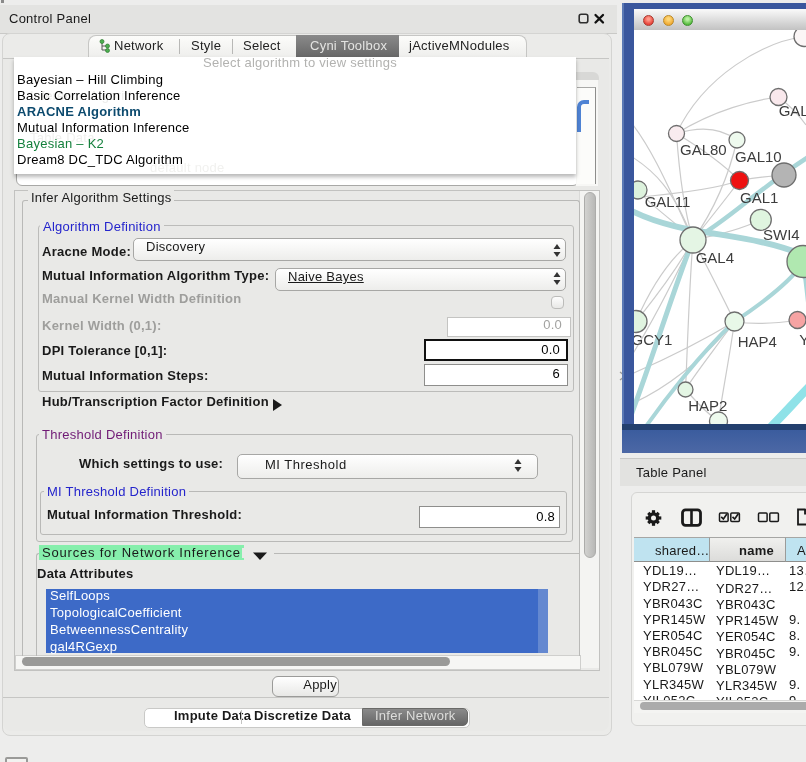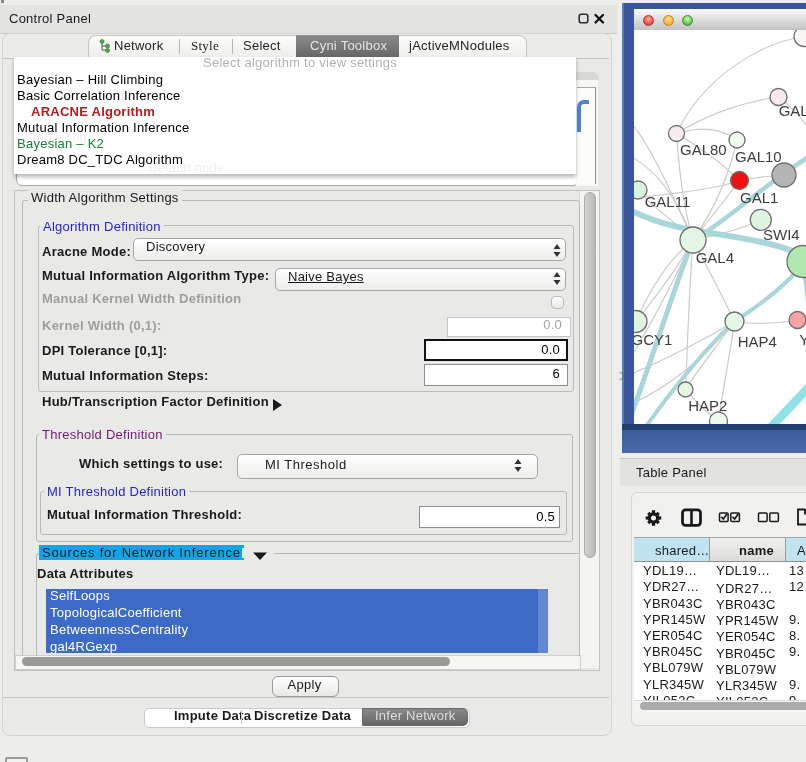--- a/index.html
+++ b/index.html
@@ -30,21 +30,21 @@
 <div class="abs" style="left:296px;top:35px;width:103px;height:23px;background:linear-gradient(#8a8a8a,#666);"></div>
 
 <svg class="abs" style="left:99px;top:39px;" width="12" height="14" viewBox="0 0 12 14">
   <path d="M3 3 L3 11 L8 11 M3 7 L8 7" stroke="#555" stroke-width="1" fill="none"></path>
   <circle cx="3" cy="2.5" r="2" fill="#4caf50" stroke="#2c7a2e" stroke-width="0.7"></circle>
   <circle cx="8.5" cy="7" r="2" fill="#4caf50" stroke="#2c7a2e" stroke-width="0.7"></circle>
   <circle cx="8.5" cy="11.5" r="2" fill="#4caf50" stroke="#2c7a2e" stroke-width="0.7"></circle>
 </svg>
 <div class="t" style="left:114px;top:38px;color:#222;">Network</div>
 <div class="abs" style="left:179px;top:39px;width:1px;height:15px;background:#b8b8b6;"></div>
-<div class="t" style="left:191px;top:38px;color:#222;font-family:Liberation Serif, serif;">Style</div>
+<div class="t" style="left:191px;top:38px;color:#222;">Style</div>
 <div class="abs" style="left:232px;top:39px;width:1px;height:15px;background:#b8b8b6;"></div>
 <div class="t" style="left:243px;top:38px;color:#222;">Select</div>
 <div class="t" style="left:310px;top:38px;color:#e4e4e2;">Cyni Toolbox</div>
 <div class="t" style="left:409px;top:38px;color:#222;">jActiveMNodules</div>
 
 <div class="abs" style="left:3px;top:58px;width:606px;height:1px;background:#c6c6c4;"></div>
 
 <div class="abs" style="left:3px;top:59px;width:606px;height:672px;background:#e9e9e7;border-radius:0 0 8px 8px;"></div>
 
 <div class="abs" style="left:16px;top:150px;width:561px;height:34px;background:#fff;border:1px solid #a8a8a6;border-radius:6px;"></div>
@@ -54,35 +54,35 @@
 <div class="abs" style="left:577px;top:87px;width:18px;height:96px;background:#fcfcfa;border-top:1px solid #a9a9a7;border-right:1px solid #8e8e8c;"></div>
 <div class="abs" style="left:577px;top:100px;width:12px;height:32px;border-left:4.5px solid #4f83d4;border-top:4.5px solid #4f83d4;border-top-left-radius:7px;box-sizing:border-box;"></div>
 
 <div class="abs" style="left:14px;top:57px;width:562px;height:117px;background:#fff;box-shadow:0 3px 4px rgba(0,0,0,0.28);"></div>
 <div class="t" style="left:203px;top:55px;color:#b2b2b0;">Select algorithm to view settings</div>
 <div class="t" style="left:30px;top:88px;color:#ececea;">Inference Algorithm</div>
 <div class="t" style="left:30px;top:130px;color:#f0f0ee;">Table Data</div>
 <div class="t" style="left:150px;top:160px;color:#f1f1ef;">default node</div>
 <div class="t pi" style="left:17px;top:72px;color:#000;">Bayesian – Hill Climbing</div>
 <div class="t pi" style="left:17px;top:88px;color:#000;">Basic Correlation Inference</div>
-<div class="t b pi" style="left:31px;top:104px;color:#b91c1c;">ARACNE Algorithm</div>
+<div class="t b pi" style="left:17px;top:104px;color:#0c4a6e;">ARACNE Algorithm</div>
 <div class="t pi" style="left:17px;top:120px;color:#000;">Mutual Information Inference</div>
 <div class="t pi" style="left:17px;top:136px;color:#15803d;">Bayesian – K2</div>
 <div class="t pi" style="left:17px;top:152px;color:#000;">Dream8 DC_TDC Algorithm</div>
 
 <div class="abs" style="left:14px;top:190px;width:584px;height:479px;border:1px solid #c2c2c0;background:#e9e9e7;"></div>
 
 <div class="abs" style="left:579px;top:191px;width:19px;height:477px;background:#f4f4f2;border-left:1px solid #dadad8;"></div>
 <div class="abs" style="left:584px;top:192px;width:10px;height:364px;background:linear-gradient(90deg,#d2d2d0,#b8b8b6);border:1px solid #acacaa;border-radius:6px;"></div>
 
 <div class="abs" style="left:15px;top:655px;width:564px;height:13px;background:#f6f6f4;border:1px solid #cfcfcd;"></div>
 <div class="abs" style="left:22px;top:657px;width:428px;height:9px;background:#9a9a98;border-radius:5px;"></div>
 
 <div class="abs" style="left:22px;top:200px;width:556px;height:455px;border:1px solid #b9b9b7;border-bottom:none;border-radius:3px 3px 0 0;"></div>
-<div class="t" style="left:28px;top:190px;background:#e9e9e7;padding:0 3px;">Width Algorithm Settings</div>
+<div class="t" style="left:28px;top:190px;background:#e9e9e7;padding:0 3px;">Infer Algorithm Settings</div>
 
 <div class="abs" style="left:38px;top:225px;width:534px;height:165px;border:1px solid #bcbcba;border-radius:3px;"></div>
 <div class="t" style="left:40px;top:219px;background:#e9e9e7;padding:0 3px;color:#2424cc;">Algorithm Definition</div>
 
 <div class="t b" style="left:42px;top:244px;">Aracne Mode:</div>
 <div class="abs combo" style="left:133px;top:238px;width:431px;height:21px;background:linear-gradient(#ffffff,#ededeb);border:1px solid #a7a7a5;border-radius:5px;"></div>
 <div class="t" style="left:146px;top:239px;">Discovery</div>
 <svg class="abs" style="left:550px;top:243px;" width="14" height="15" viewBox="0 0 14 15">
   <path d="M7 1 L10.5 6 L3.5 6 Z" fill="#333"></path>
     <path d="M7 14 L10.5 9 L3.5 9 Z" fill="#333"></path>
@@ -125,39 +125,39 @@
 <svg class="abs" style="left:511px;top:458px;" width="14" height="15" viewBox="0 0 14 15">
   <path d="M7 1 L10.5 6 L3.5 6 Z" fill="#333"></path>
     <path d="M7 14 L10.5 9 L3.5 9 Z" fill="#333"></path>
 </svg>
 
 <div class="abs" style="left:40px;top:491px;width:525px;height:42px;border:1px solid #b9b9b7;border-radius:3px;"></div>
 <div class="t" style="left:44px;top:484px;background:#e9e9e7;padding:0 3px;color:#2424cc;">MI Threshold Definition</div>
 
 <div class="t b" style="left:47px;top:507px;">Mutual Information Threshold:</div>
 <div class="abs" style="left:419px;top:506px;width:141px;height:22px;background:#fff;border:1px solid #8e8e8c;box-sizing:border-box;"></div>
-<div class="t" style="left:419px;top:509px;width:136px;text-align:right;color:#000;">0.5</div>
+<div class="t" style="left:419px;top:509px;width:136px;text-align:right;color:#000;">0.8</div>
 
 <div class="abs" style="left:36px;top:553px;width:542px;height:102px;border:1px solid #b9b9b7;border-bottom:none;border-right:none;border-radius:3px 0 0 0;"></div>
-<div class="t" style="left:39px;top:545px;background:#0ea5e9;padding:0 3px;letter-spacing:0.8px;">Sources for Network Inference</div>
+<div class="t" style="left:39px;top:545px;background:#86efac;padding:0 3px;letter-spacing:0.8px;">Sources for Network Inference</div>
 <div class="abs" style="left:242px;top:548px;width:32px;height:10px;background:#e9e9e7;"></div>
 <svg class="abs" style="left:252px;top:551px;" width="16" height="10" viewBox="0 0 16 10">
   <path d="M1 1.5 L15 1.5 L8 9 Z" fill="#1a1a1a"></path>
 </svg>
 <div class="t b" style="left:37px;top:566px;">Data Attributes</div>
 
 <div class="abs" style="left:46px;top:589px;width:502px;height:64px;background:#3d6ac7;"></div>
 <div class="abs" style="left:538px;top:589px;width:10px;height:64px;background:#6488d0;"></div>
 <div class="t" style="left:50px;top:588px;color:#fff;">SelfLoops</div>
 <div class="t" style="left:50px;top:605px;color:#fff;">TopologicalCoefficient</div>
 <div class="t" style="left:50px;top:622px;color:#fff;">BetweennessCentrality</div>
 <div class="t" style="left:50px;top:639px;color:#fff;">gal4RGexp</div>
 
 <div class="abs" style="left:272px;top:676px;width:65px;height:19px;background:linear-gradient(#ffffff,#e8e8e6);border:1px solid #9b9b99;border-radius:6px;"></div>
-<div class="t" style="left:272px;top:677px;width:65px;text-align:center;">Apply</div>
+<div class="t" style="left:272px;top:677px;width:65px;text-align:right;">Apply</div>
 
 <div class="abs" style="left:3px;top:697px;width:606px;height:1px;background:#c6c6c4;"></div>
 
 <div class="abs" style="left:144px;top:708px;width:324px;height:18px;background:#fff;border:1px solid #c9c9c7;border-radius:5px;"></div>
 <div class="abs" style="left:362px;top:708px;width:106px;height:18px;background:linear-gradient(#8a8a8a,#666);border:1px solid #6a6a68;border-radius:0 5px 5px 0;box-sizing:border-box;"></div>
 <div class="t b" style="left:155px;top:708px;padding-left:19px;">Impute Data</div>
 <div class="abs" style="left:241px;top:710px;width:1px;height:14px;background:#c4c4c2;"></div>
 <div class="t b" style="left:254px;top:708px;">Discretize Data</div>
 <div class="t" style="left:375px;top:708px;color:#dededc;">Infer Network</div>
 

